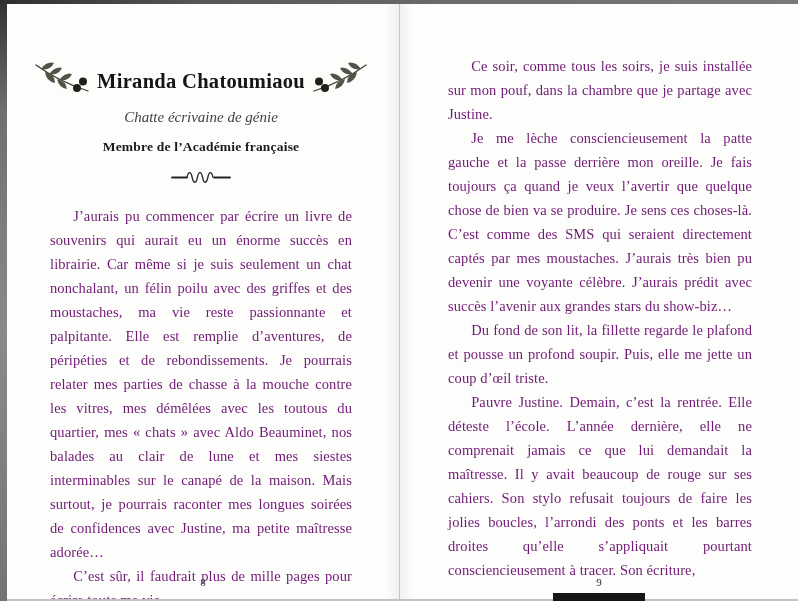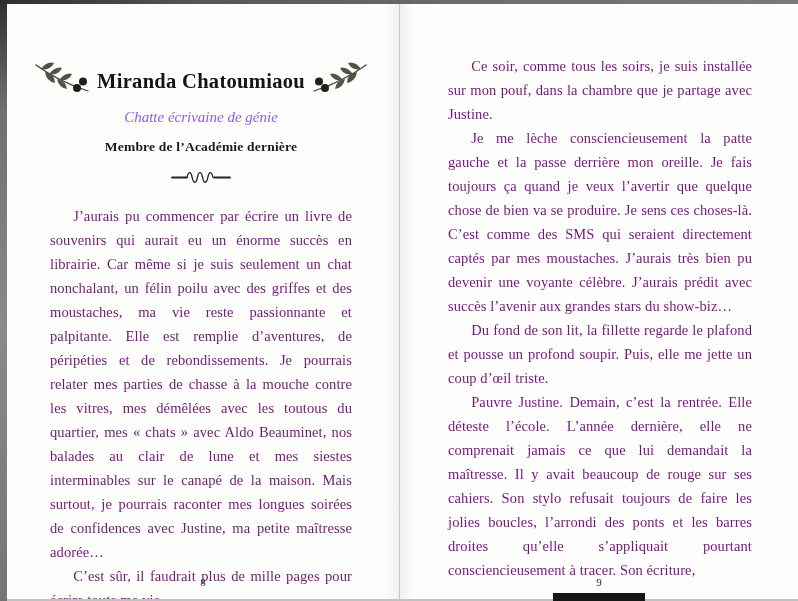--- a/index.html
+++ b/index.html
@@ -60,21 +60,21 @@
     display:flex; align-items:center; justify-content:center;
     gap:6px; height:46px;
   }
   .title-row h1 {
     font-size:20.5px; font-weight:bold; letter-spacing:0.3px;
     color:#151515; white-space:nowrap;
   }
   .branch { display:inline-flex; flex:0 0 auto; }
   .branch.flip { transform:scaleX(-1); }
   .subtitle {
-    margin-top:5px; font-size:15px; font-style:italic; color:#8b5cf6;
+    margin-top:5px; font-size:15px; font-style:italic; color:#404040;
   }
   .affiliation {
     margin-top:13px; font-size:13.5px; font-weight:bold; color:#1a1a1a;
     letter-spacing:0.2px;
   }
   .ornament { margin-top:15px; line-height:0; }
 
   
   .bodytext { margin-top:20px; }
   .page.right .bodytext { margin-top:0; }
@@ -140,21 +140,21 @@
             </g>
             <g fill="#20201a">
               <circle cx="44" cy="29" r="4"></circle>
               <circle cx="50" cy="22.5" r="4"></circle>
             </g>
           </svg>
         </span>
       </div>
 
       <p class="subtitle">Chatte écrivaine de génie</p>
-      <p class="affiliation">Membre de l’Académie dernière</p>
+      <p class="affiliation">Membre de l’Académie française</p>
 
       <div class="ornament">
         <svg width="62" height="14" viewBox="0 0 62 14" aria-hidden="true">
           <path d="M2,7.5 H17" stroke="#242424" stroke-width="1.8" fill="none" stroke-linecap="round"></path>
           <path d="M17,7.5 c1.4,-6.5 3.8,-6.5 5.2,0 c1.4,6.5 3.8,6.5 5.2,0 c1.4,-6.5 3.8,-6.5 5.2,0 c1.4,6.5 3.8,6.5 5.2,0 c1.4,-6.5 3.8,-6.5 5.2,0" stroke="#242424" stroke-width="1.3" fill="none"></path>
           <path d="M44,7.5 H60" stroke="#242424" stroke-width="1.8" fill="none" stroke-linecap="round"></path>
         </svg>
       </div>
     </header>
 

